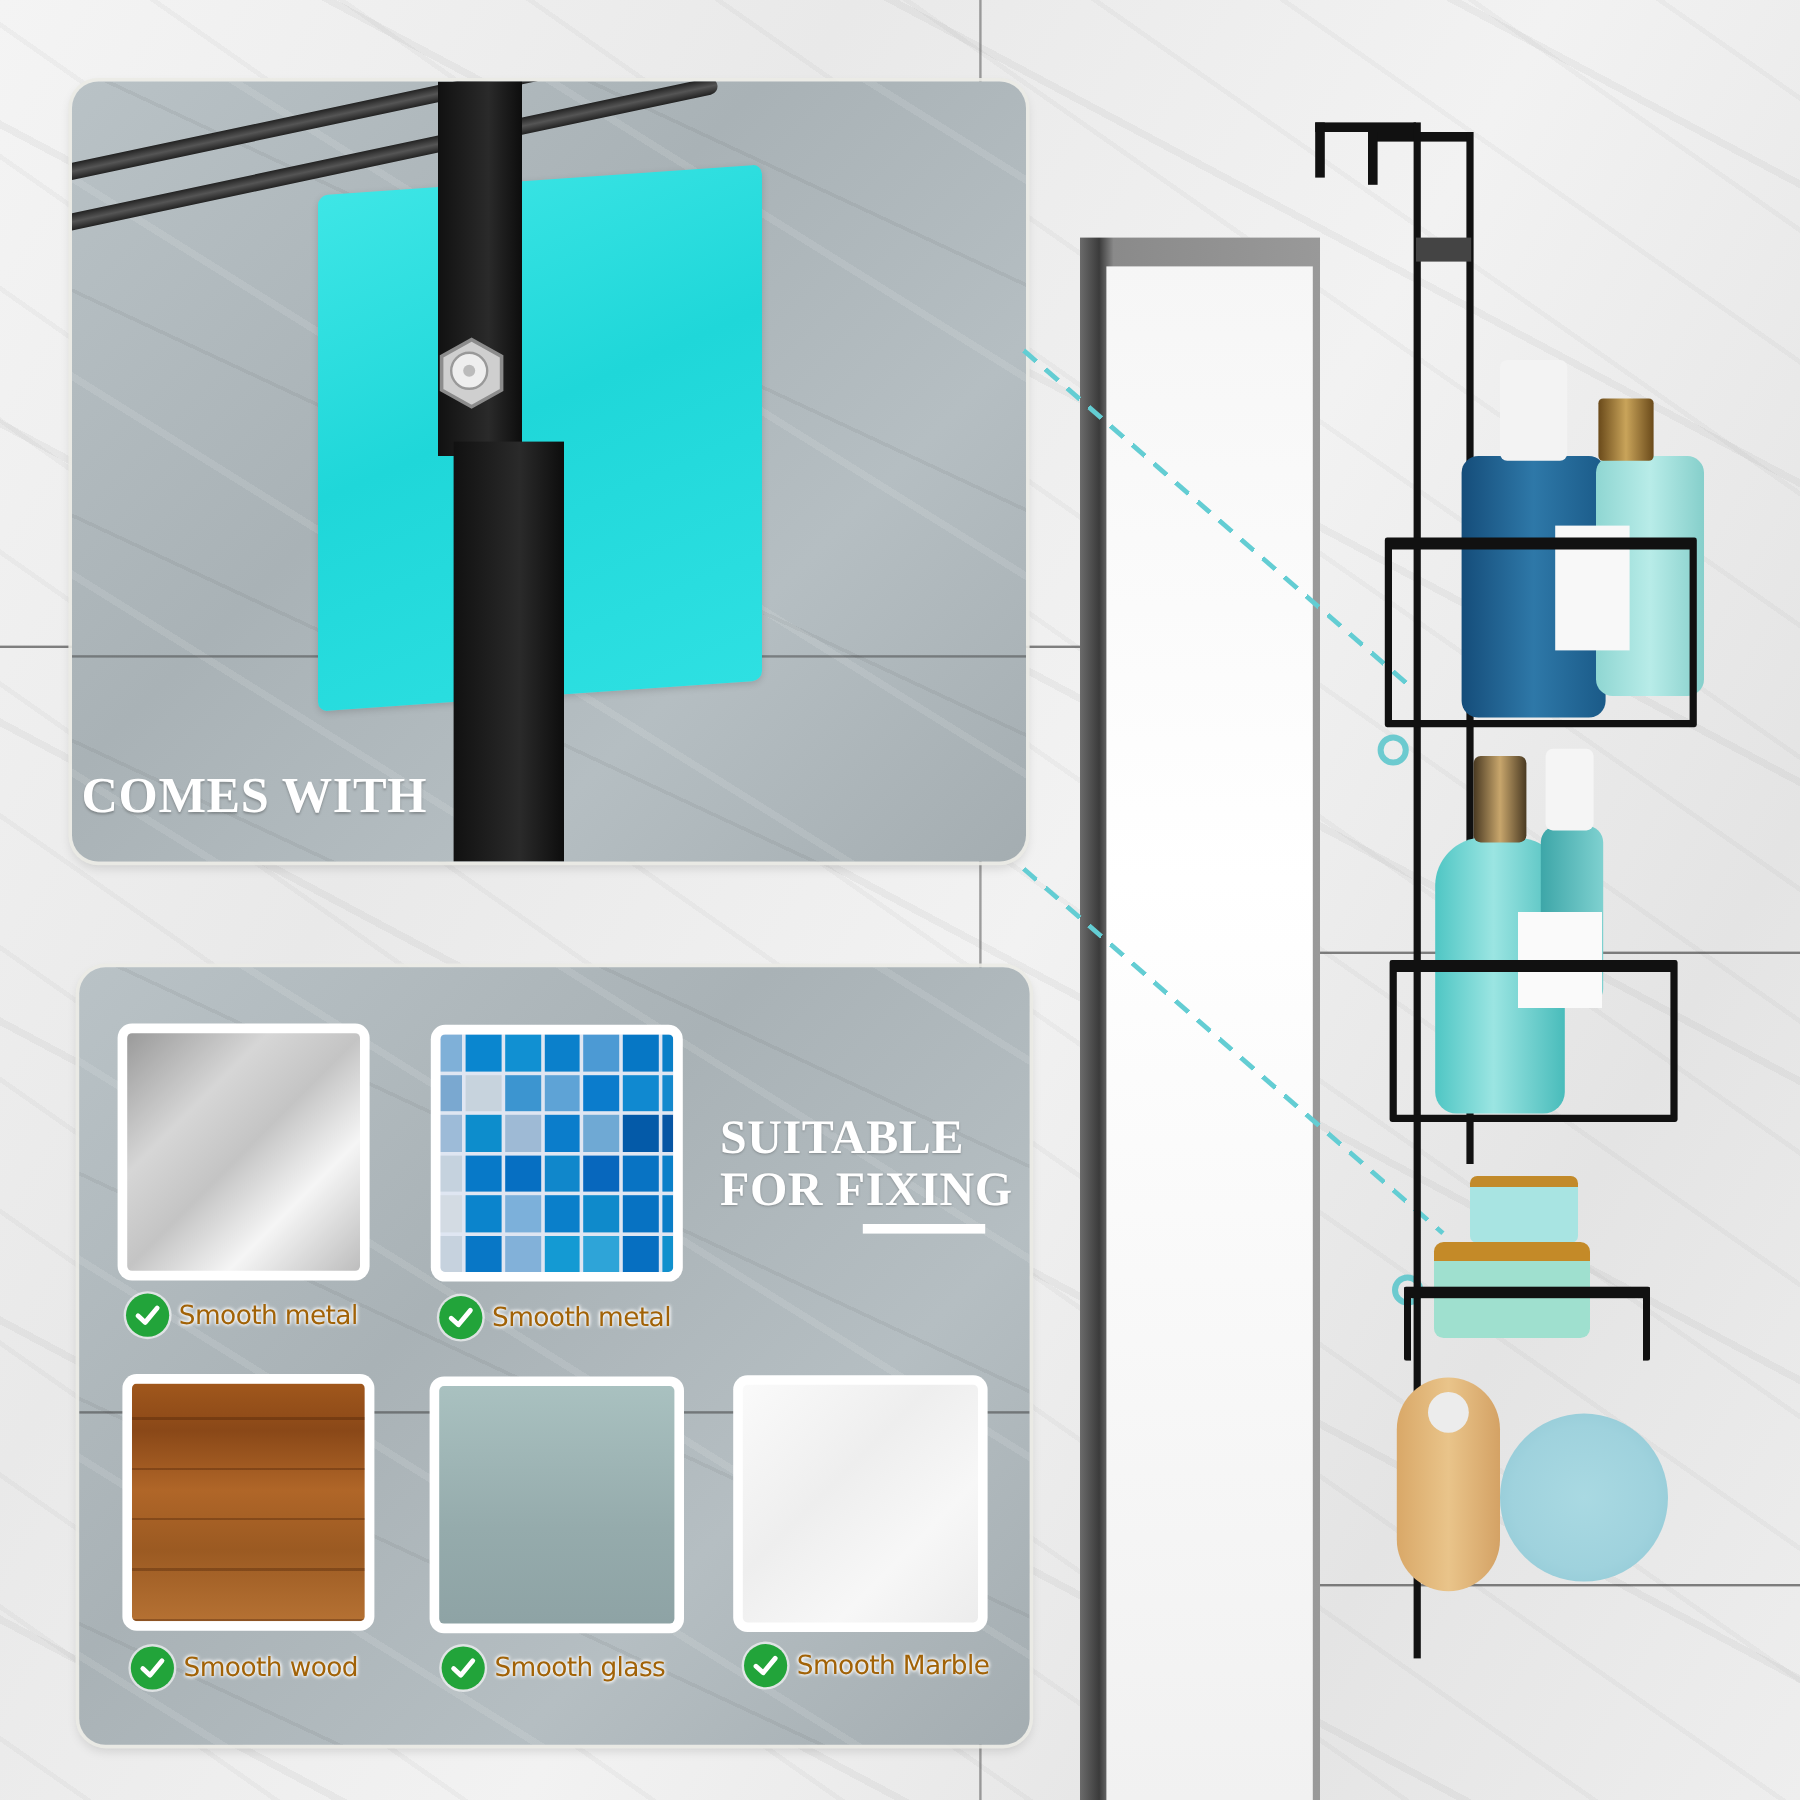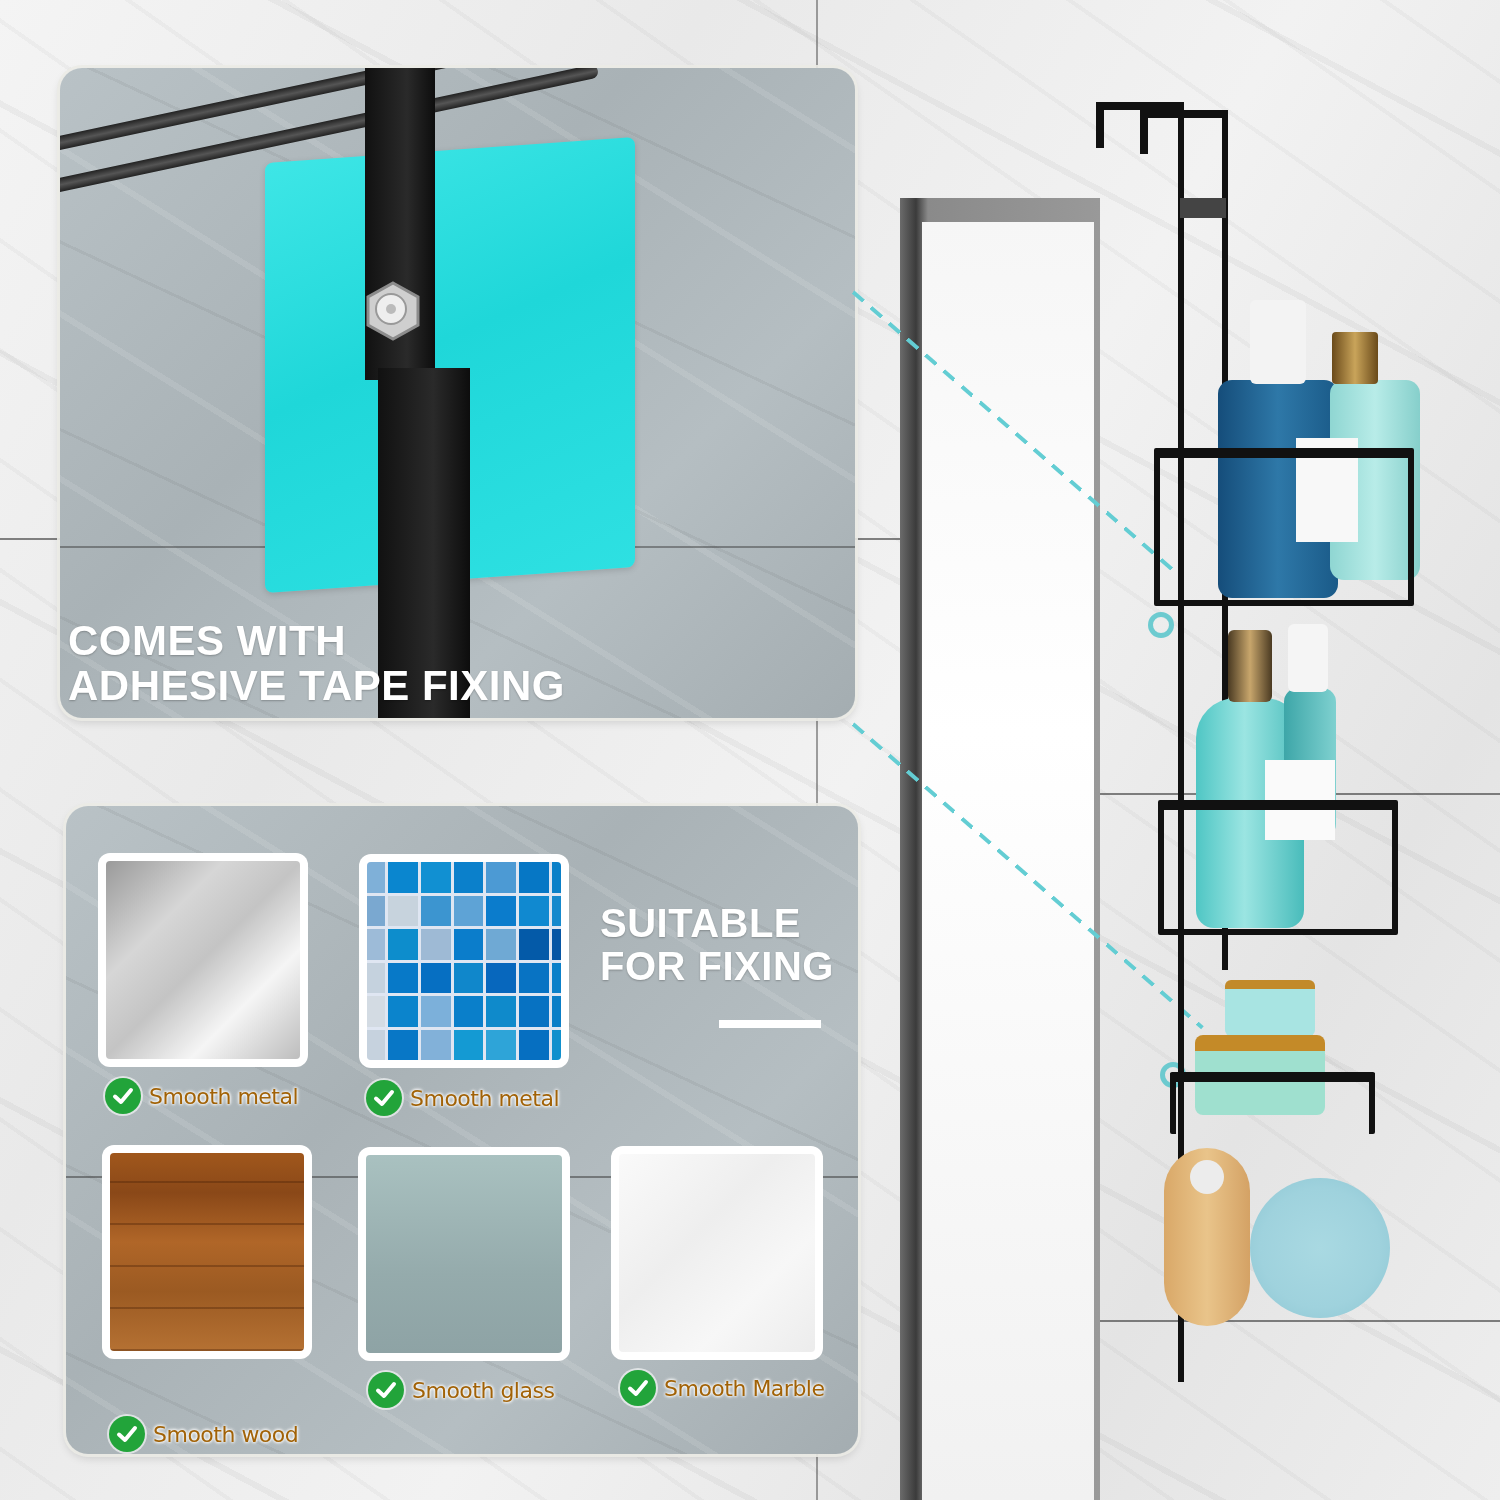--- a/index.html
+++ b/index.html
@@ -28,21 +28,21 @@
   .panel-top { left:60px; top:68px; width:795px; height:650px; }
   .panel-bottom { left:66px; top:806px; width:792px; height:648px; }
 
   
   .rail { position:absolute; height:14px; background:linear-gradient(#222,#555,#222); border-radius:7px; transform-origin:left center; }
   .tape { position:absolute; background:linear-gradient(160deg,#3ee6e6 0%,#1fd7d9 45%,#2ee0e2 100%); border-radius:8px;
     box-shadow: 0 2px 6px rgba(0,0,0,.15); }
   .bar { position:absolute; background:linear-gradient(90deg,#111 0%,#2a2a2a 60%,#0d0d0d 100%); }
   .bolt { position:absolute; width:62px; height:62px; }
   .headline { position:absolute; color:#fff; font-weight:700; line-height:1.08; letter-spacing:.5px;
-    text-shadow: 0 1px 2px rgba(0,0,0,.25); font-family:Liberation Sans, sans-serif; }
+    text-shadow: 0 1px 2px rgba(0,0,0,.25); font-family:Liberation Serif, serif;margin-top:24px; }
   .headline-walls { left:600px; top:902px; font-size:40px; }
   .underline-bar { position:absolute; left:719px; top:1020px; width:102px; height:8px; background:#fff; }
 
   
   .swatch { position:absolute; background:#fff; border-radius:12px; padding:8px; box-sizing:border-box; }
   .swatch .fill { width:100%; height:100%; border-radius:4px; }
   .sw-metal .fill { background: linear-gradient(135deg,#9a9a9a 0%,#d6d6d6 30%,#c4c4c4 50%,#f5f5f5 72%,#bdbdbd 100%); }
   .sw-tiles .fill { display:grid; grid-template-columns: 0.6fr 1fr 1fr 1fr 1fr 1fr 0.3fr; gap:3px; background:#dfe6f2; overflow:hidden; }
   .sw-tiles .fill span { display:block; }
   .sw-wood .fill { background:
@@ -95,21 +95,20 @@
   <div class="tape" style="left:205px; top:82px; width:370px; height:430px; transform:skewY(-4deg);"></div>
   <div class="bar" style="left:305px; top:0; width:70px; height:312px;"></div>
   <div class="bar" style="left:318px; top:300px; width:92px; height:350px;"></div>
   <svg class="bolt" style="left:302px; top:212px;" viewBox="0 0 62 62">
     <polygon points="31,3 56,17 56,45 31,59 6,45 6,17" fill="#cfcfcf" stroke="#8c8c8c" stroke-width="3"></polygon>
     <circle cx="29" cy="29" r="15" fill="#eeeeee" stroke="#999" stroke-width="2"></circle>
     <circle cx="29" cy="29" r="5" fill="#bbb"></circle>
   </svg>
   <div class="headline" style="left:8px; top:550px; font-size:42px;">
     <div>COMES WITH</div>
-    <div>ADHESIVE TAPE FIXING</div>
   </div>
 </div>
 
 <div class="panel panel-bottom">
   <div class="veins"></div>
   <div class="grout-h" style="left:0; top:370px; width:792px; opacity:.5;"></div>
 </div>
 
 <div class="headline headline-walls">
   <div>SUITABLE</div>
@@ -185,21 +184,21 @@
   <span class="label-text">Smooth metal</span>
 </div>
 <div class="label" style="left:366px; top:1080px;">
   <span class="check">
       <svg viewBox="0 0 24 24">
         <path d="M4 12.5 L10 18 L20 6" fill="none" stroke="#fff" stroke-width="4" stroke-linecap="round" stroke-linejoin="round"></path>
       </svg>
     </span>
   <span class="label-text">Smooth metal</span>
 </div>
-<div class="label" style="left:109px; top:1372px;margin-top:44px;">
+<div class="label" style="left:109px; top:1372px;">
   <span class="check">
       <svg viewBox="0 0 24 24">
         <path d="M4 12.5 L10 18 L20 6" fill="none" stroke="#fff" stroke-width="4" stroke-linecap="round" stroke-linejoin="round"></path>
       </svg>
     </span>
   <span class="label-text">Smooth wood</span>
 </div>
 <div class="label" style="left:368px; top:1372px;">
   <span class="check">
       <svg viewBox="0 0 24 24">

